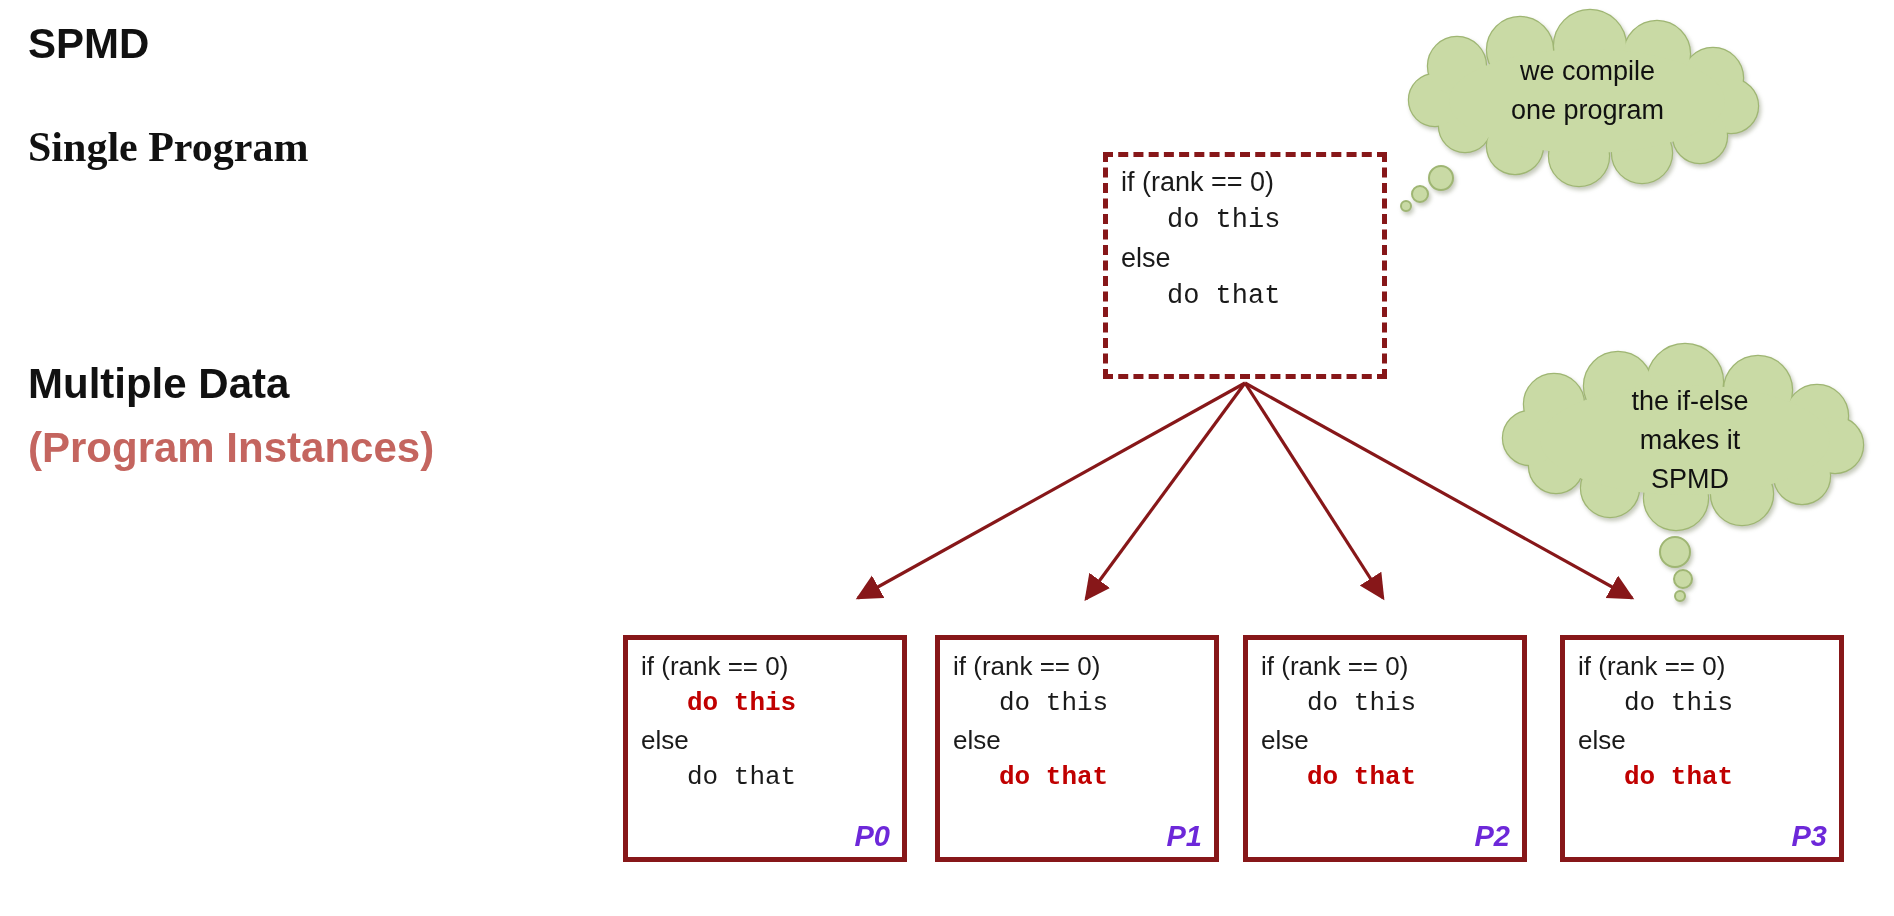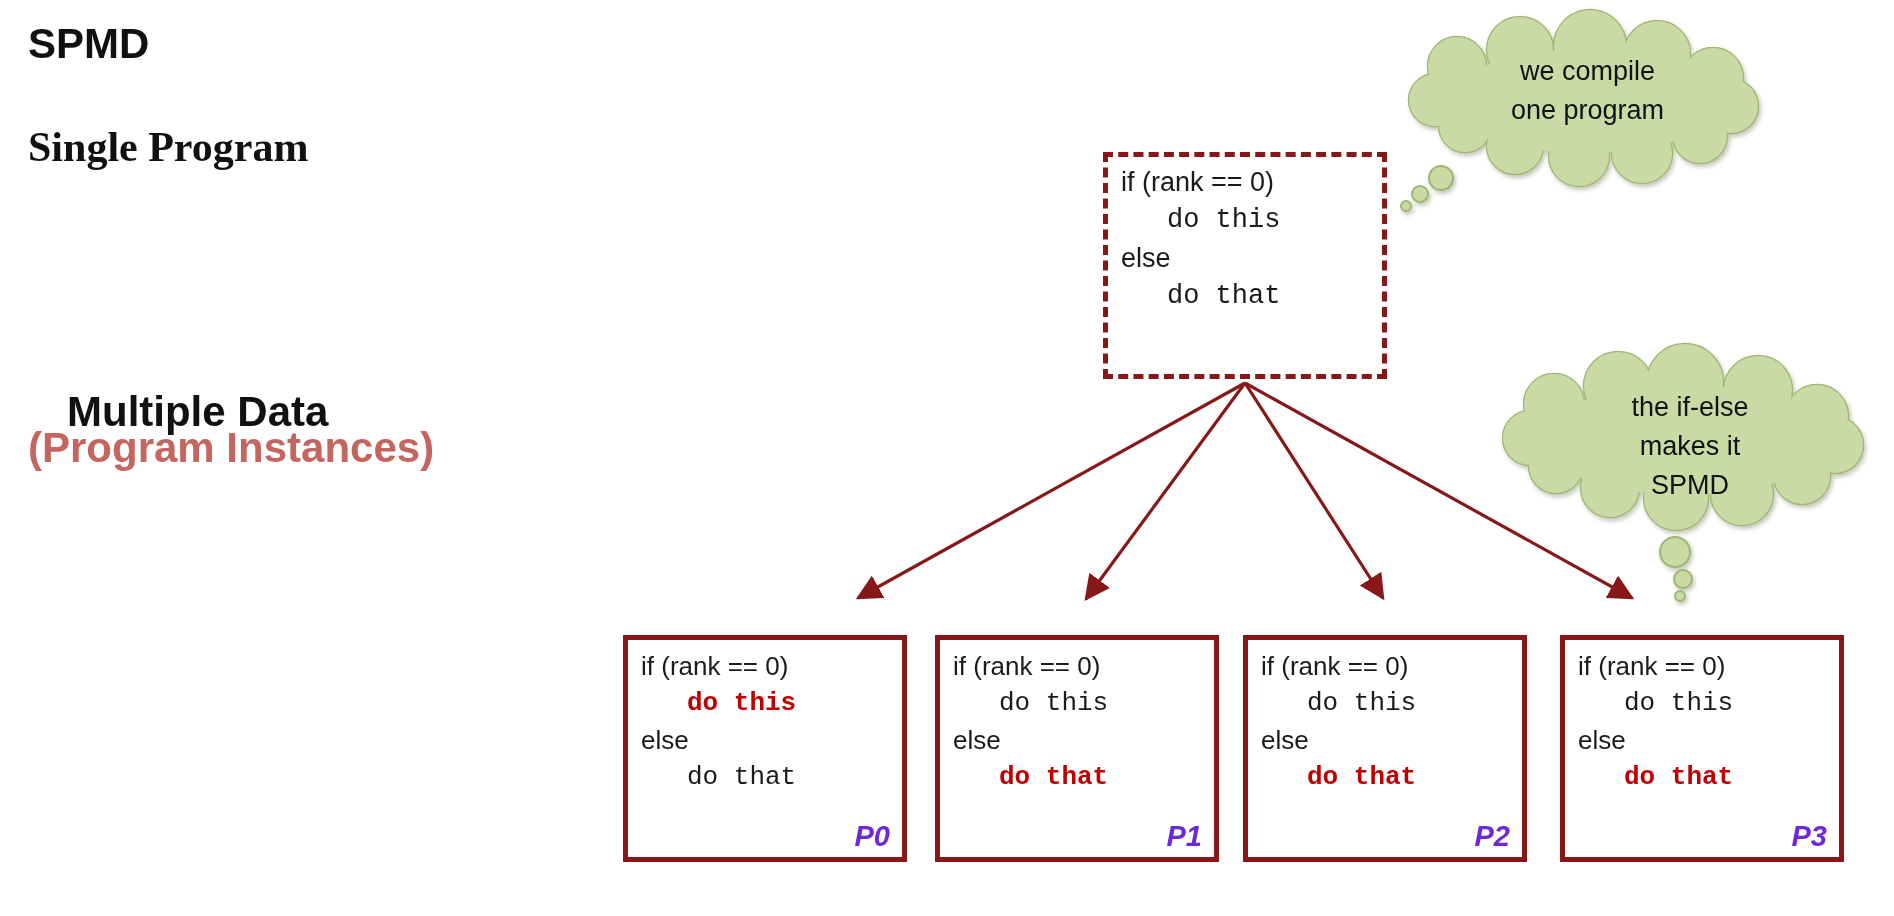--- a/index.html
+++ b/index.html
@@ -7,21 +7,21 @@
     position:relative; width:1894px; height:916px; background:#ffffff;
     font-family:"Liberation Sans","DejaVu Sans",sans-serif; overflow:hidden;
   }
   
   .heading {
     position:absolute; left:28px; font-size:42px; font-weight:bold;
     color:#111111; line-height:1.15; white-space:nowrap;
   }
   #h-title  { top:20px; }
   #h-sub1   { top:123px;font-family:Liberation Serif, serif; }
-  #h-sub2   { top:388px;margin-left:39px; }
+  #h-sub2   { top:360px; }
   #h-sub3   { top:424px; color:#C4655F; }
   
   .codebox {
     position:absolute; box-sizing:border-box; width:284px; height:227px;
     background:#ffffff; color:#1a1a1a;
   }
   .codebox .code { padding:8px 0 0 13px; font-size:26px; line-height:37px; white-space:nowrap; }
   .codebox .ind  { padding-left:46px;font-family:Liberation Mono, monospace; }
   .codebox .hl   { color:#C00000; font-weight:bold; }
   #src-box {
@@ -40,21 +40,21 @@
   
   .cloud-wrap { position:absolute;text-decoration:underline; }
   .cloud-wrap svg { position:absolute; left:0; top:0; filter:drop-shadow(2px 3px 2px rgba(90,100,60,0.35)); }
   .cloud-text {
     position:absolute; width:100%; text-align:center; color:#111111;
     font-size:27px; line-height:39px; font-weight:normal;
   }
   #cloud-compile { left:1395px; top:8px;  width:385px; height:212px; }
   #cloud-compile .cloud-text { top:44px; }
   #cloud-spmd    { left:1490px; top:340px; width:400px; height:268px; }
-  #cloud-spmd .cloud-text { top:42px;margin-top:6px; }
+  #cloud-spmd .cloud-text { top:42px; }
   
   #arrows { position:absolute; left:0; top:0; width:1894px; height:916px; pointer-events:none; }
 </style>
 </head>
 <body>
 
 <div id="slide">
 
   <div class="heading" id="h-title">SPMD</div>
   <div class="heading" id="h-sub1">Single Program</div>

